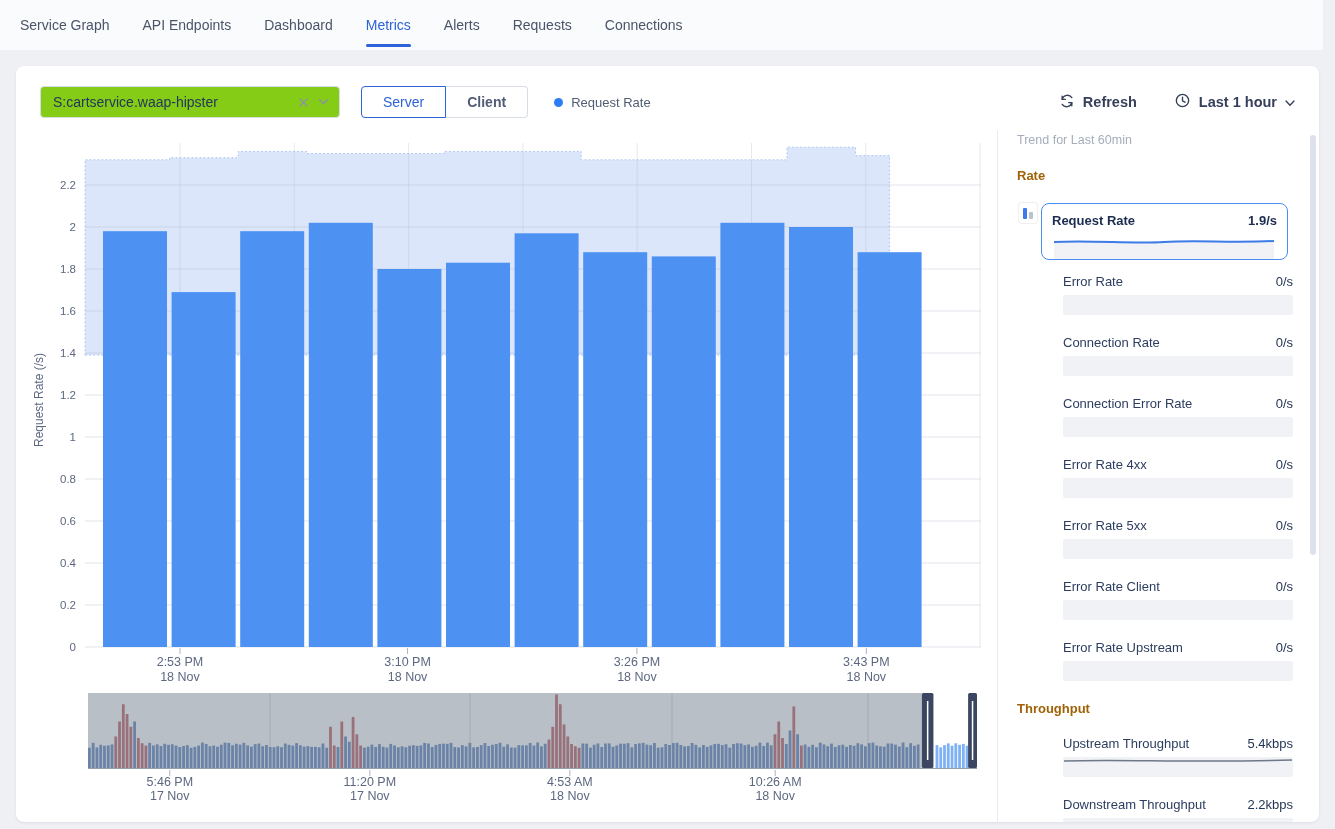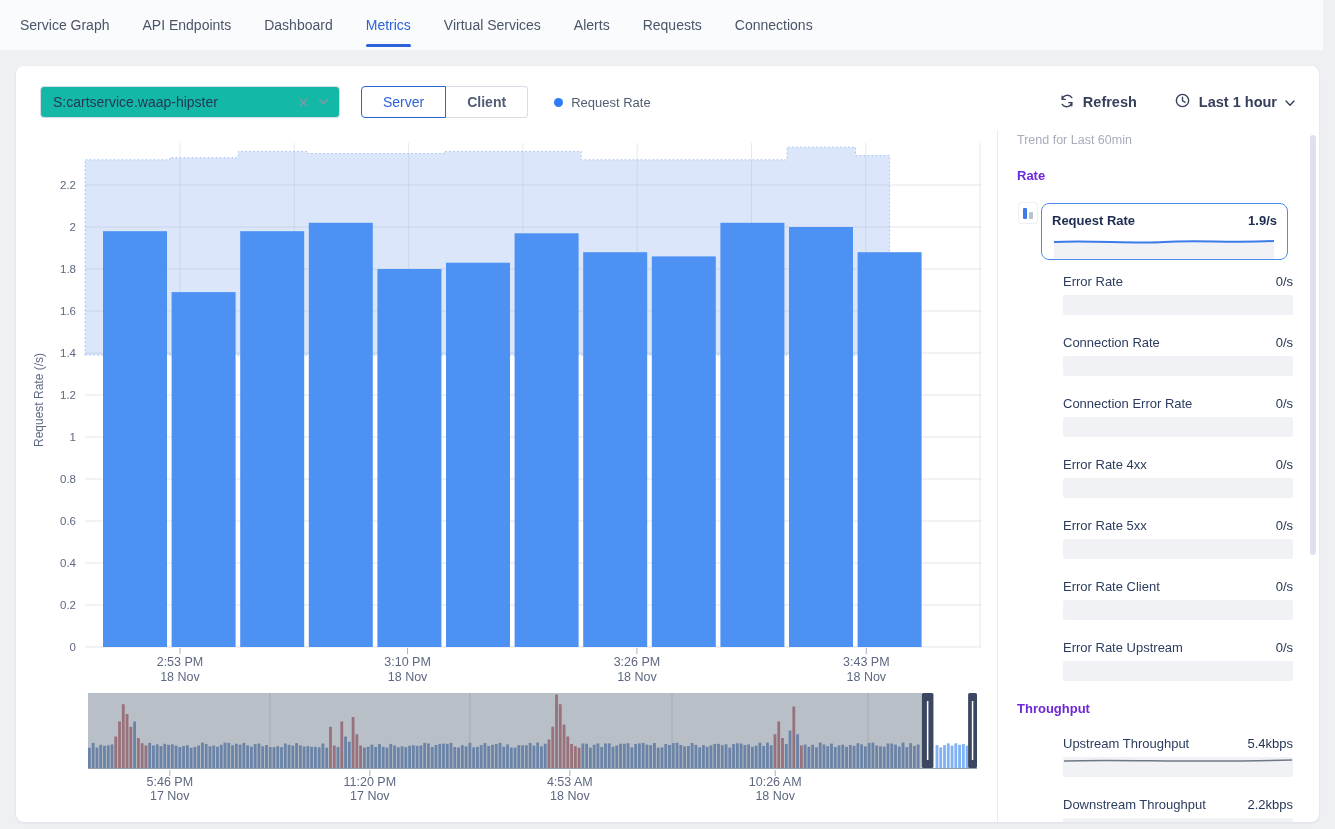--- a/index.html
+++ b/index.html
@@ -21,21 +21,21 @@
   .card {
     position:absolute; left:16px; top:66px; width:1303px; height:756px;
     background:#fff; border-radius:8px; box-shadow:0 1px 3px rgba(20,30,60,.08);
     overflow:hidden;
   }
   
   .toolbar { position:absolute; left:24px; right:24px; top:20px; height:32px; display:flex; align-items:center; }
   .select {
     width:300px; height:32px; border:1px solid #d8dce4; border-radius:4px;
     display:flex; align-items:center; padding:0 10px 0 12px; font-size:14px;
-    color:#24365c; background:#14b8a6; cursor:pointer;
+    color:#24365c; background:#84cc16; cursor:pointer;
   }
   .select .val { flex:1; white-space:nowrap; overflow:hidden; }
   .select .icon-btn { display:flex; align-items:center; margin-left:9px; cursor:pointer; }
   .segmented { margin-left:21px; display:flex; }
   .seg-btn {
     height:32px; padding:0 21px; font-size:14px; background:#fff;
     border:1px solid #d8dce4; display:flex; align-items:center; color:#505c73; cursor:pointer;
   }
   .seg-btn:first-child { border-radius:4px 0 0 4px; }
   .seg-btn:last-child { border-radius:0 4px 4px 0; border-left:none;font-weight:bold; }
@@ -45,21 +45,21 @@
   .toolbar-right { margin-left:auto; display:flex; align-items:center; font-size:14.5px; color:#36405b; font-weight:700; }
   .tool-btn { display:flex; align-items:center; gap:8px; cursor:pointer; }
   #refresh-btn { margin-right:37px; }
   
   #main-chart { position:absolute; left:0; top:64px; }
   #mini-chart { position:absolute; left:60px; top:625px; }
   
   .v-divider { position:absolute; left:981px; top:64px; bottom:0; width:1px; background:#e8eaf0; }
   .sidebar { position:absolute; left:985px; top:64px; width:296px; height:692px; padding:2px 0 0 16px; overflow:hidden; }
   .trend-title { font-size:12.5px; color:#a6adbb; line-height:16px; margin-bottom:20px; }
-  .sb-section-title { font-size:13px; font-weight:bold; color:#6d28d9; line-height:16px; margin-bottom:19px; }
+  .sb-section-title { font-size:13px; font-weight:bold; color:#a16207; line-height:16px; margin-bottom:19px; }
   .sb-section + .sb-section { margin-top:10px; }
   .sb-item { margin-left:46px; width:230px; margin-bottom:20px; cursor:pointer; }
   .sb-row { display:flex; justify-content:space-between; align-items:baseline; font-size:13px; line-height:16px; }
   .sb-label { color:#2c3d60; }
   .sb-value { color:#243655; }
   .spark-box { height:20px; background:#f0f2f6; border-radius:2px; margin-top:5px; position:relative; overflow:hidden; }
   .sel-wrap { position:relative; margin-left:24px; width:247px; margin-bottom:14px; }
   .sel-card {
     border:1.5px solid var(--sel-border); border-radius:8px; background:#fff;
     height:57px; padding:9px 10px 0; cursor:pointer;
@@ -77,21 +77,20 @@
   svg text { font-family:"Liberation Sans","DejaVu Sans",sans-serif; }
 </style>
 </head>
 <body>
 
 <nav id="nav">
     <div class="tab">Service Graph</div>
     <div class="tab">API Endpoints</div>
     <div class="tab">Dashboard</div>
     <div class="tab active">Metrics</div>
-    <div class="tab">Virtual Services</div>
     <div class="tab">Alerts</div>
     <div class="tab">Requests</div>
     <div class="tab">Connections</div>
   </nav>
 
 <main class="card">
 
   <div class="toolbar">
     <div class="select">
       <span class="val">S:cartservice.waap-hipster</span>

